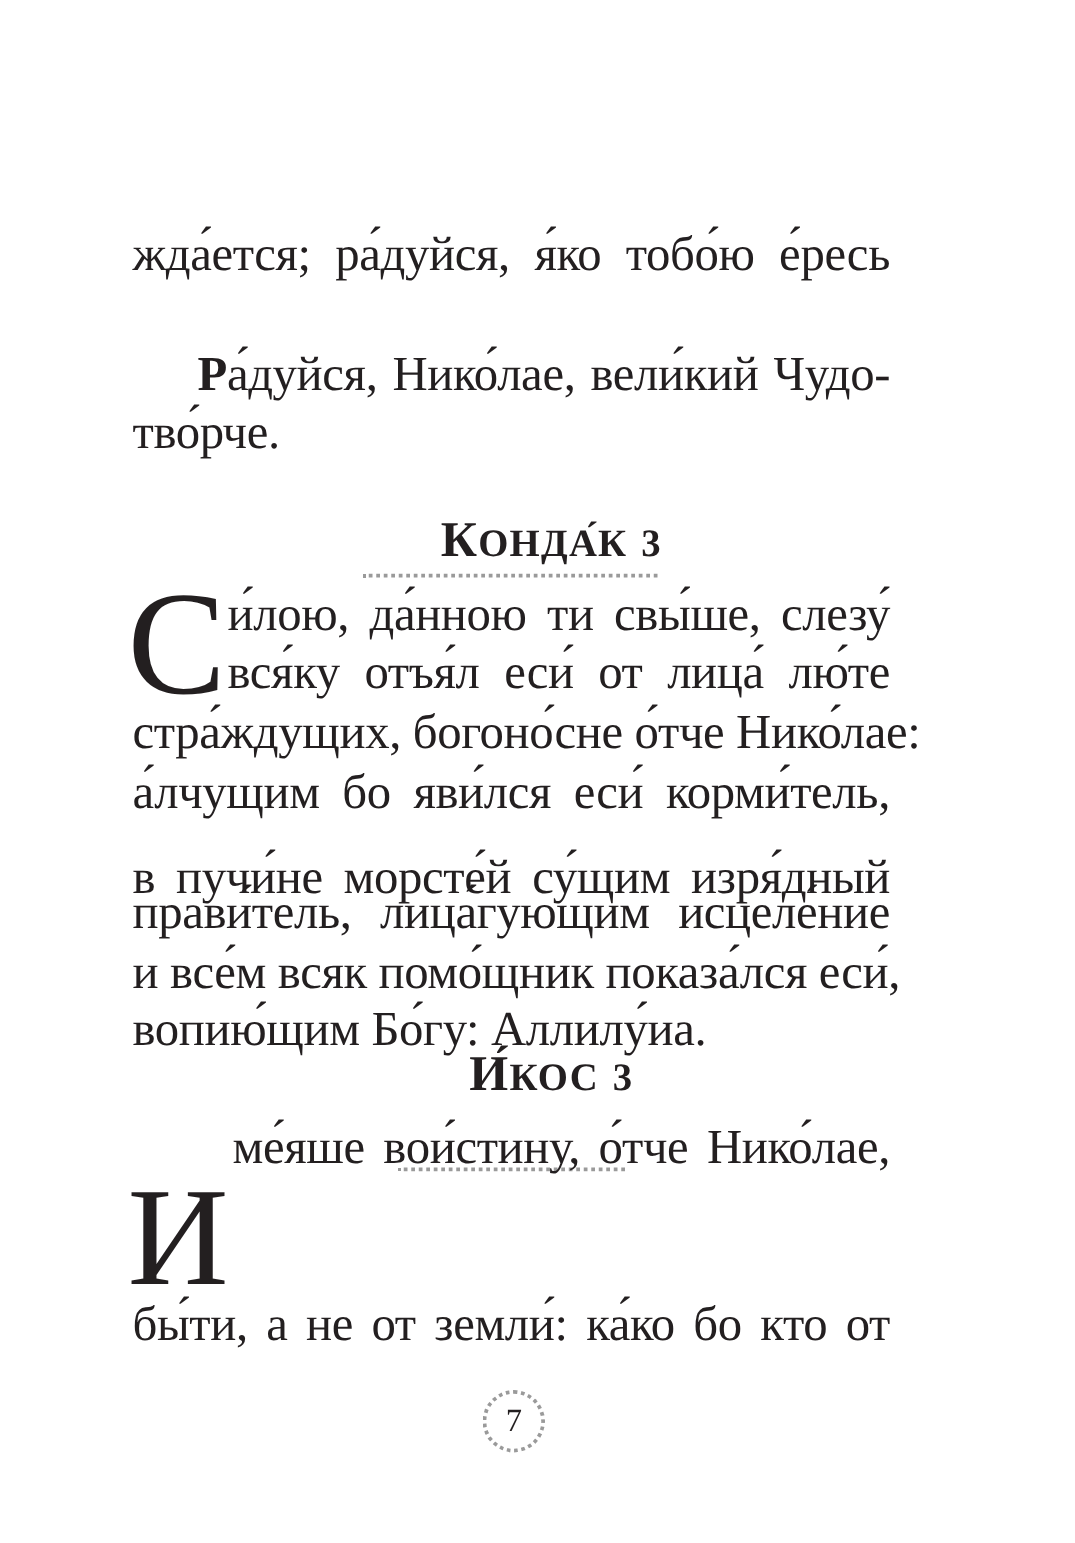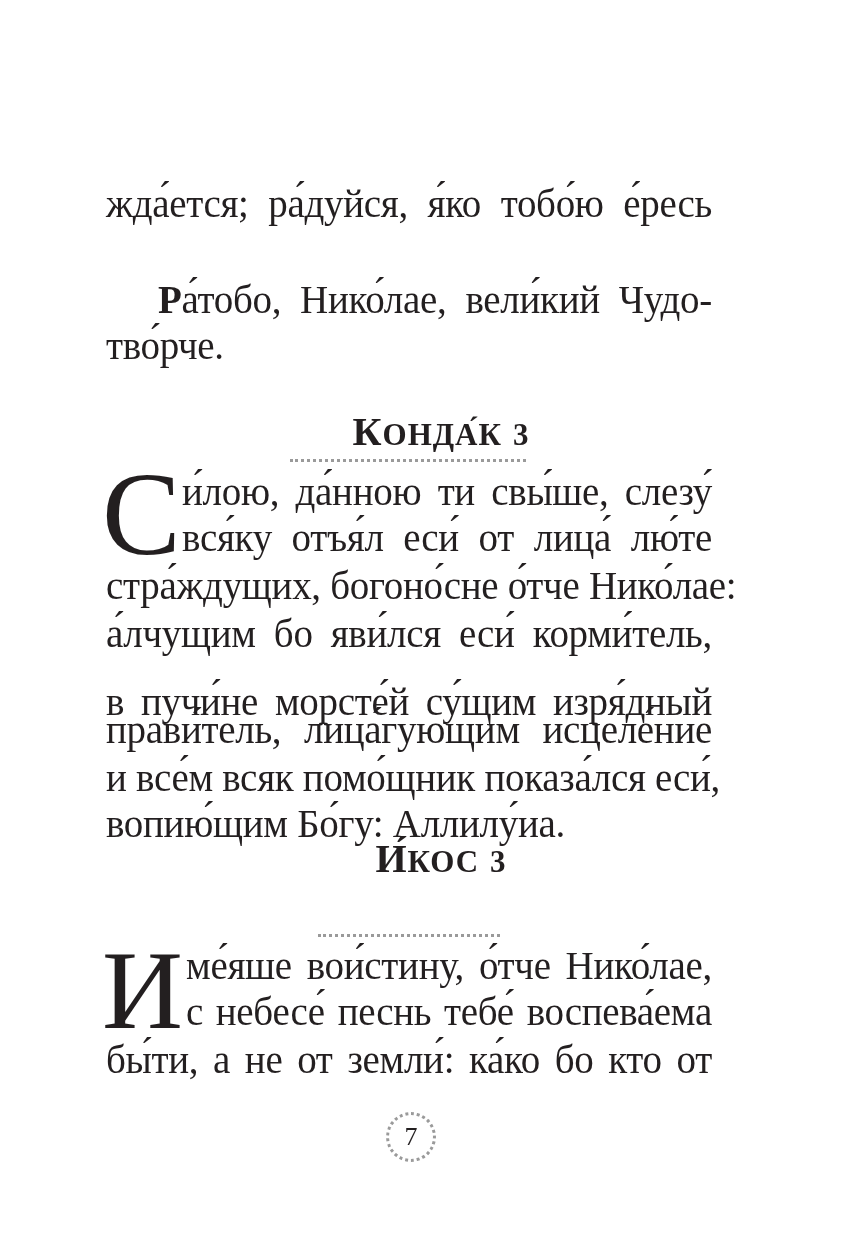--- a/index.html
+++ b/index.html
@@ -20,38 +20,37 @@
             border: 3px dotted #9a9a9a; border-radius: 50%; box-sizing: border-box;
             text-align: center; font-size: 26px; line-height: 44px; }
 </style>
 </head>
 <body>
 
 <div class="page">
 
   <div class="line just" style="top:180px">жда́ется; ра́дуйся, я́ко тобо́ю е́ресь</div>
 
-  <div class="line just indent" style="top:276px"><span class="bold-initial">Р</span><span>а́тобо, Нико́лае, вели́кий Чудо-</span></div>
+  <div class="line just indent" style="top:276px"><span class="bold-initial">Р</span><span>а́дуйся, Нико́лае, вели́кий Чудо-</span></div>
   <div class="line" style="top:322px">тво́рче.</div>
 
   <div class="heading" style="top:408px"><span>К</span><span class="sc">ОНДА́К</span> <span class="sc">3</span></div>
   <div class="dots" style="left:290px; width:236px; top:459px"></div>
 
   <div class="dropcap" style="top:465px">С</div>
   <div class="line just" style="top:468px; left:182px; width:530px">и́лою, да́нною ти свы́ше, слезу́</div>
   <div class="line just" style="top:514px; left:182px; width:530px">вся́ку отъя́л еси́ от лица́ лю́те</div>
   <div class="line just" style="top:562px">стра́ждущих, богоно́сне о́тче Нико́лае:</div>
   <div class="line just" style="top:610px">а́лчущим бо яви́лся еси́ корми́тель,</div>
   <div class="line just" style="top:678px">в пучи́не морсте́й су́щим изря́дный</div>
   <div class="line just" style="top:706px">прави́тель, лица́гующим исцеле́ние</div>
   <div class="line just" style="top:754px">и все́м всяк помо́щник показа́лся еси́,</div>
   <div class="line" style="top:800px">вопию́щим Бо́гу: Аллилу́иа.</div>
 
   <div class="heading" style="top:835px"><span>И́</span><span class="sc">КОС</span> <span class="sc">3</span></div>
   <div class="dots" style="left:318px; width:182px; top:934px"></div>
 
   <div class="dropcap" style="top:940px; font-size:112px">И</div>
-  <div class="line just" style="top:942px; left:186px; width:526px">ме́яше вои́стину, о́тче Нико́лае,</div>
-  <div class="line just" style="top:988px; left:186px; width:526px">с небесе́ песнь тебе́ воспева́ема</div>
+  <div class="line just" style="top:894px; left:186px; width:526px">ме́яше вои́стину, о́тче Нико́лае,</div>
   <div class="line just" style="top:1036px">бы́ти, а не от земли́: ка́ко бо кто от</div>
 
   <div class="pageno">7</div>
 </div>
 
 </body></html>

